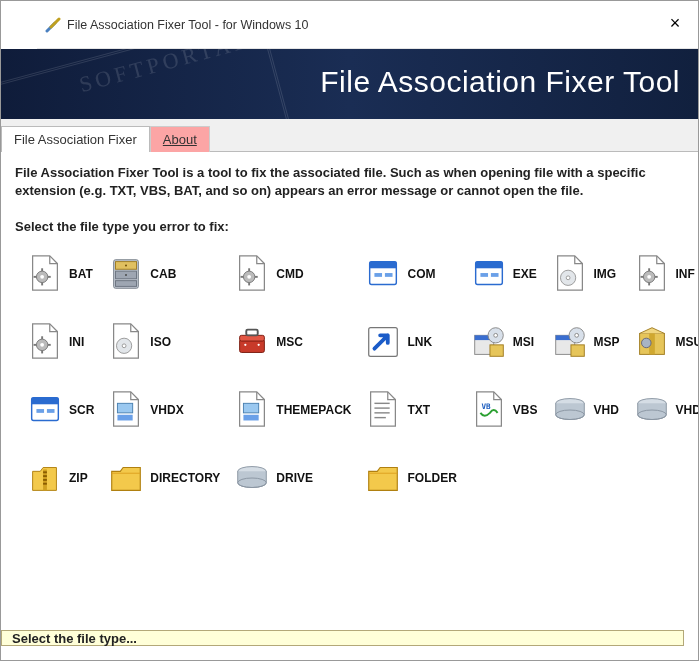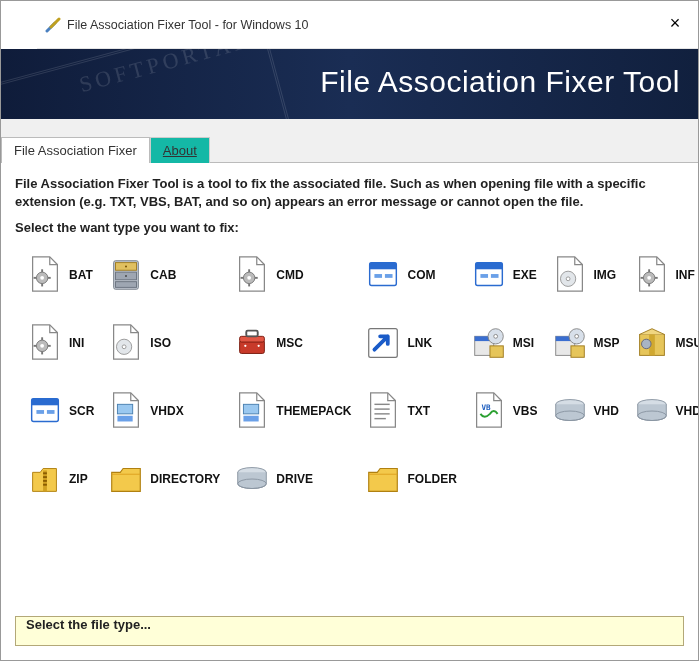--- a/index.html
+++ b/index.html
@@ -30,57 +30,57 @@
     background: linear-gradient(90deg, #0f1c3a 0%, #1a2d54 50%, #11203e 100%);
     color: #fff;
     padding: 16px 18px 20px;
     font-size: 30px;
     font-weight: 300;
     letter-spacing: .5px;
     position: relative;
     overflow:hidden;
     text-align:right;
   }
-  .tabs { display: flex; align-items: flex-end; height: 43px; background:#f0f0f0; }
+  .tabs { display: flex; align-items: flex-end; height: 32px; background:#f0f0f0; }
   .tab {
     padding: 5px 12px 5px;
     font-size: 13px;
     border: 1px solid #bbb;
     border-bottom: none;
     background: #fff;
     margin-bottom: -1px;
     cursor: pointer;
     color: #333;
   }
-  .tab.inactive { background: #14b8a6; border-color: #ccc; text-decoration: underline; }
+  .tab.inactive { background: #fca5a5; border-color: #ccc; text-decoration: underline; }
   .content {
     border-top: 1px solid #bbb;
     padding: 12px 14px 6px;
     background:#fff;
   }
-  .desc { font-size: 13px; color:#222; line-height: 1.35; font-weight: 600; margin-bottom: 10px; }
+  .desc { font-size: 13px; color:#222; line-height: 1.35; font-weight: 600; margin-bottom: 20px; }
   .instr { font-size: 13px; font-weight: 600; color:#222; margin-bottom: 12px;}
   .grid {
     display: grid;
     grid-template-columns: repeat(7, 1fr);
     row-gap: 20px;
     column-gap: 6px;
     padding: 4px 6px 16px;
   }
   .item {
     display: flex; align-items: center;
     gap: 2px; cursor: pointer;
     padding: 2px;
   }
   .icon-box { width: 44px; height: 44px; display:flex; align-items:center; justify-content:center; }
   .lbl { font-size: 12px; font-weight:700; color:#111; text-align:center; }
   .statusbar {
     position: absolute;
-    left: 14px; right: 14px; bottom: 14px;
-    height: 30px;
+    left: 0; right: 14px; bottom: 14px;
+    height: 16px;
     background: #ffffd8;
     border: 1px solid #b3a878;
     display: flex; align-items: flex-start; justify-content: space-between;
     padding: 0 10px;
     font-size: 13px;
   }
   .statusbar .msg { font-weight:700; color:#222;}
   .statusbar .link { color:#0046cc; font-weight:700; cursor:pointer; }
   
   svg.ic { width: 40px; height: 40px; }
@@ -231,21 +231,21 @@
   <div class="watermark">SOFTPORTAL</div>
 </div>
 
 <div class="tabs">
   <div class="tab">File Association Fixer</div>
   <div class="tab inactive">About</div>
 </div>
 
 <div class="content">
   <p class="desc">File Association Fixer Tool is a tool to fix the associated file. Such as when opening file with a specific extension (e.g. TXT, VBS, BAT, and so on) appears an error message or cannot open the file.</p>
-  <p class="instr">Select the want type you want to fix:</p>
+  <p class="instr">Select the file type you error to fix:</p>
   <div class="grid" id="grid">
       <div class="item">
     <div class="icon-box">
       <svg class="ic" viewBox="0 0 42 42">
             <use href="#i-file-gear"></use>
           </svg>
     </div>
     <div class="lbl">BAT</div>
       </div>
       <div class="item">

